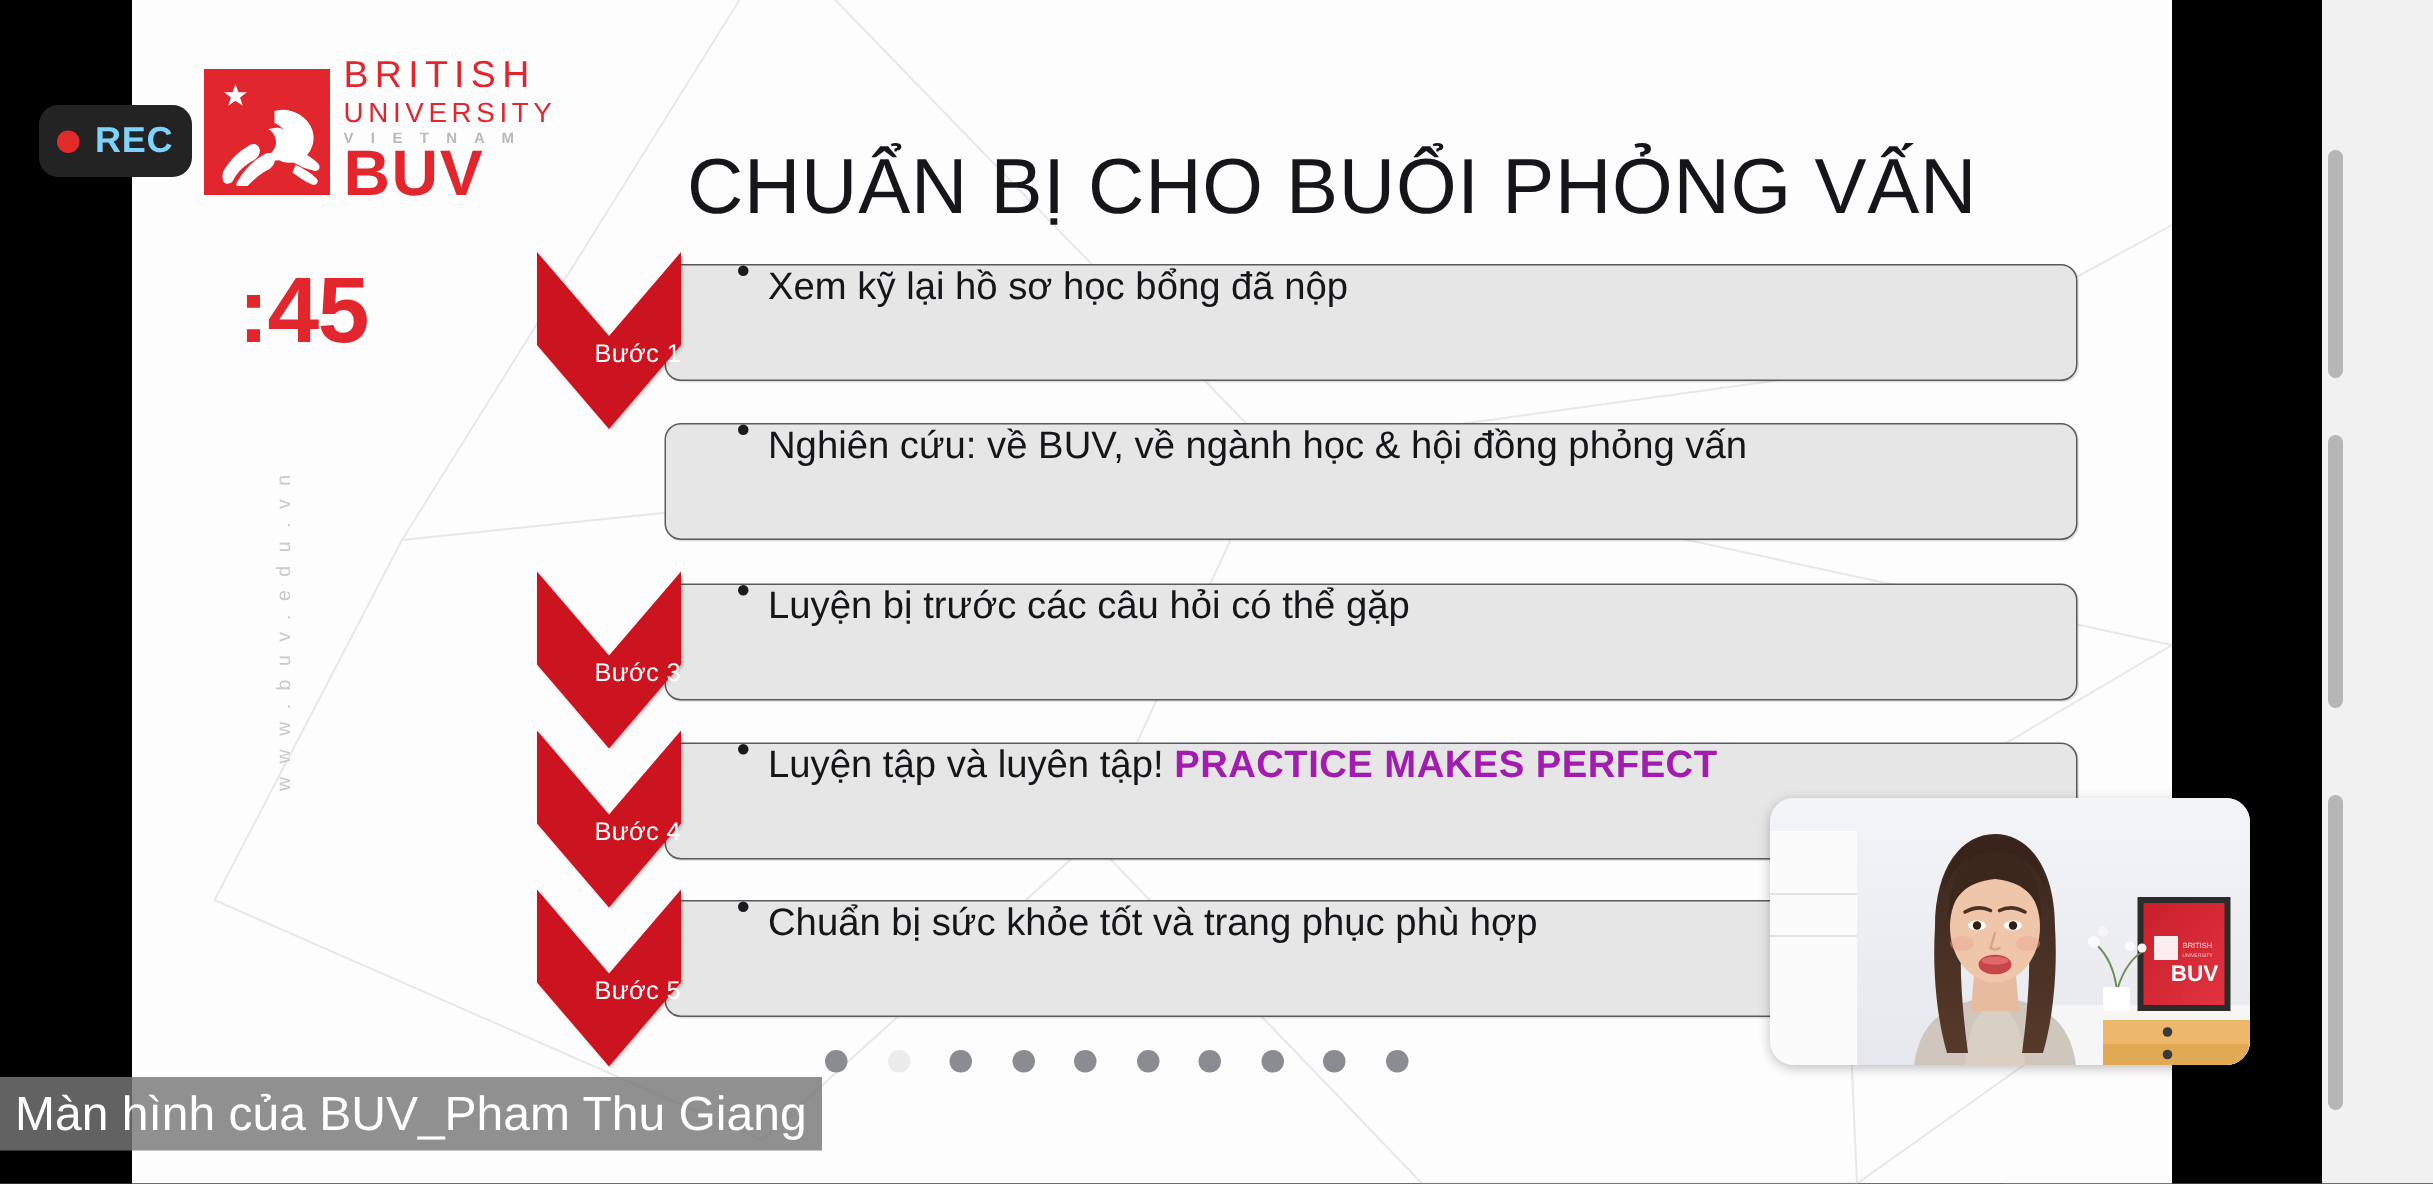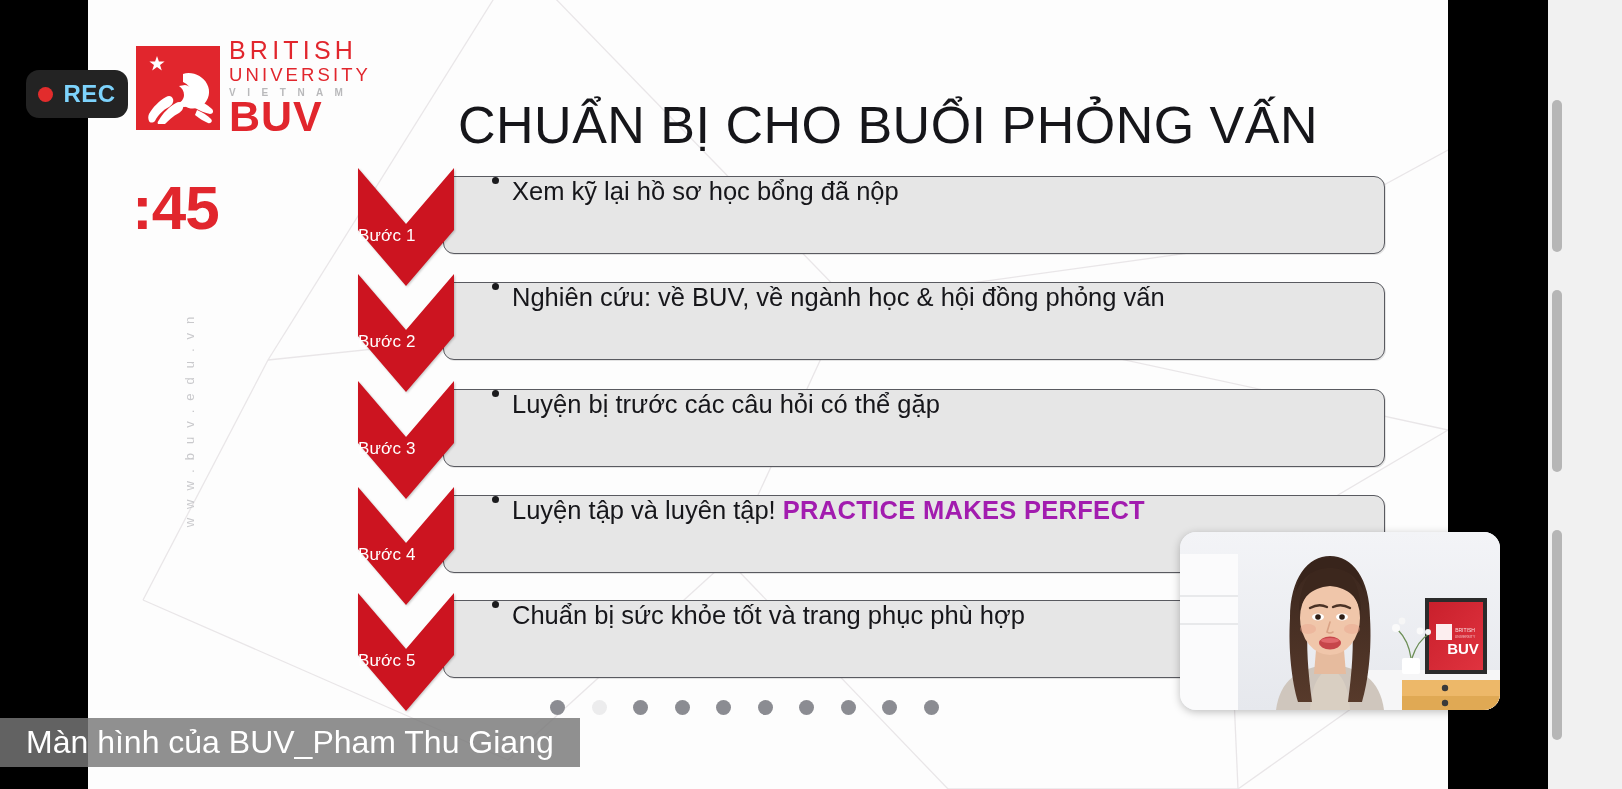--- a/index.html
+++ b/index.html
@@ -24,20 +24,21 @@
   #logo-text .l1 { font-size:25px; letter-spacing:4.2px; color:#e1262d; font-weight:400; }
   #logo-text .l2 { font-size:18.5px; letter-spacing:3.1px; color:#e1262d; margin-top:3px; font-weight:400; }
   #logo-text .l3 { font-size:10px; letter-spacing:4.4px; color:#b9b9bb; margin-top:3px; font-weight:700; }
   #logo-text .l4 { font-size:43px; letter-spacing:1px; color:#e1262d; font-weight:700; margin-top:-3px; }
 
   
   #countdown {
     position:absolute; left:44px; top:172px; width:140px;
     font-size:62px; font-weight:700; color:#e1262d; letter-spacing:-1px;
     font-family:"Liberation Sans", sans-serif;
+    text-align:center;
   }
 
   
   #vurl {
     position:absolute; left:-49px; top:410px; width:300px;
     transform:rotate(-90deg); transform-origin:center center;
     text-align:center; font-size:13px; letter-spacing:9px;
     color:#c9c9cc; white-space:nowrap;
   }
 
@@ -61,41 +62,41 @@
     position:absolute; left:48px; top:0; height:100%;
     display:flex; align-items:flex-start; gap:13px; white-space:nowrap;
   }
   .step-bar .dot { width:7px; height:7px; border-radius:50%; background:#1b1b1d; flex:0 0 auto; }
   .step-bar .txt { font-size:25.5px; color:#16161a; }
   .step-bar .txt .hl { color:#a21caf; font-weight:600; letter-spacing:.3px;margin-top:12px; }
 
   .chev { position:absolute; left:270px; width:96px; }
   .chev svg { display:block; width:96px; height:118px; filter:drop-shadow(1px 1px 1px rgba(0,0,0,.22)); }
   .chev .lbl {
-    position:absolute; left:0; top:58px; width:96px; text-align:left;
+    position:absolute; left:0; top:58px; width:96px; text-align:right;
     color:#fff; font-size:17px; letter-spacing:.2px; pointer-events:none;
   }
 
   
   #dots { position:absolute; left:462px; top:700px; display:flex; gap:26.5px; }
   #dots .d { width:15px; height:15px; border-radius:50%; background:#8b8c92; }
   #dots .d.faint { background:#ececed; }
 
   
   #rec {
     position:absolute; left:26px; top:70px; width:102px; height:48px;
     background:#232323; border-radius:13px;
     display:flex; align-items:center; justify-content:center; gap:10px;
   }
   #rec .reddot { width:15px; height:15px; border-radius:50%; background:#e22c2c; }
   #rec .lbl { color:#7dd3fc; font-size:24px; font-weight:700; letter-spacing:.5px; }
 
   
   #caption {
-    position:absolute; left:0; top:718px; height:49px; padding:0 26px;
+    position:absolute; left:0; top:718px; height:49px; padding:0 10px;
     background:rgba(120,120,120,.82);
     display:flex; align-items:center;text-align:right;
   }
   #caption .lbl { color:#fff; font-size:32px; white-space:nowrap; }
 
   
   #webcam {
     position:absolute; left:1180px; top:532px; width:320px; height:178px;
     border-radius:16px; overflow:hidden; background:#eceef2;
     box-shadow:0 2px 8px rgba(0,0,0,.25);
@@ -177,26 +178,20 @@
             <polygon points="0,0 48,56 96,0 96,62 48,118 0,62" fill="#cc1420"></polygon>
           </svg>
           <div class="lbl">Bước 1</div>
         </div>
         <div class="step-bar" style="top: 282px; width: 942px;">
           <div class="bullet-row">
             <span class="dot"></span>
             <span class="txt">Nghiên cứu: về BUV, về ngành học &amp; hội đồng phỏng vấn</span>
           </div>
         </div>
-        <div class="chev" style="top: 274px;">
-          <svg viewBox="0 0 96 118">
-            <polygon points="0,0 48,56 96,0 96,62 48,118 0,62" fill="#cc1420"></polygon>
-          </svg>
-          <div class="lbl">Bước 2</div>
-        </div>
         <div class="step-bar" style="top: 389px; width: 942px;">
           <div class="bullet-row">
             <span class="dot"></span>
             <span class="txt">Luyện bị trước các câu hỏi có thể gặp</span>
           </div>
         </div>
         <div class="chev" style="top: 381px;">
           <svg viewBox="0 0 96 118">
             <polygon points="0,0 48,56 96,0 96,62 48,118 0,62" fill="#cc1420"></polygon>
           </svg>

